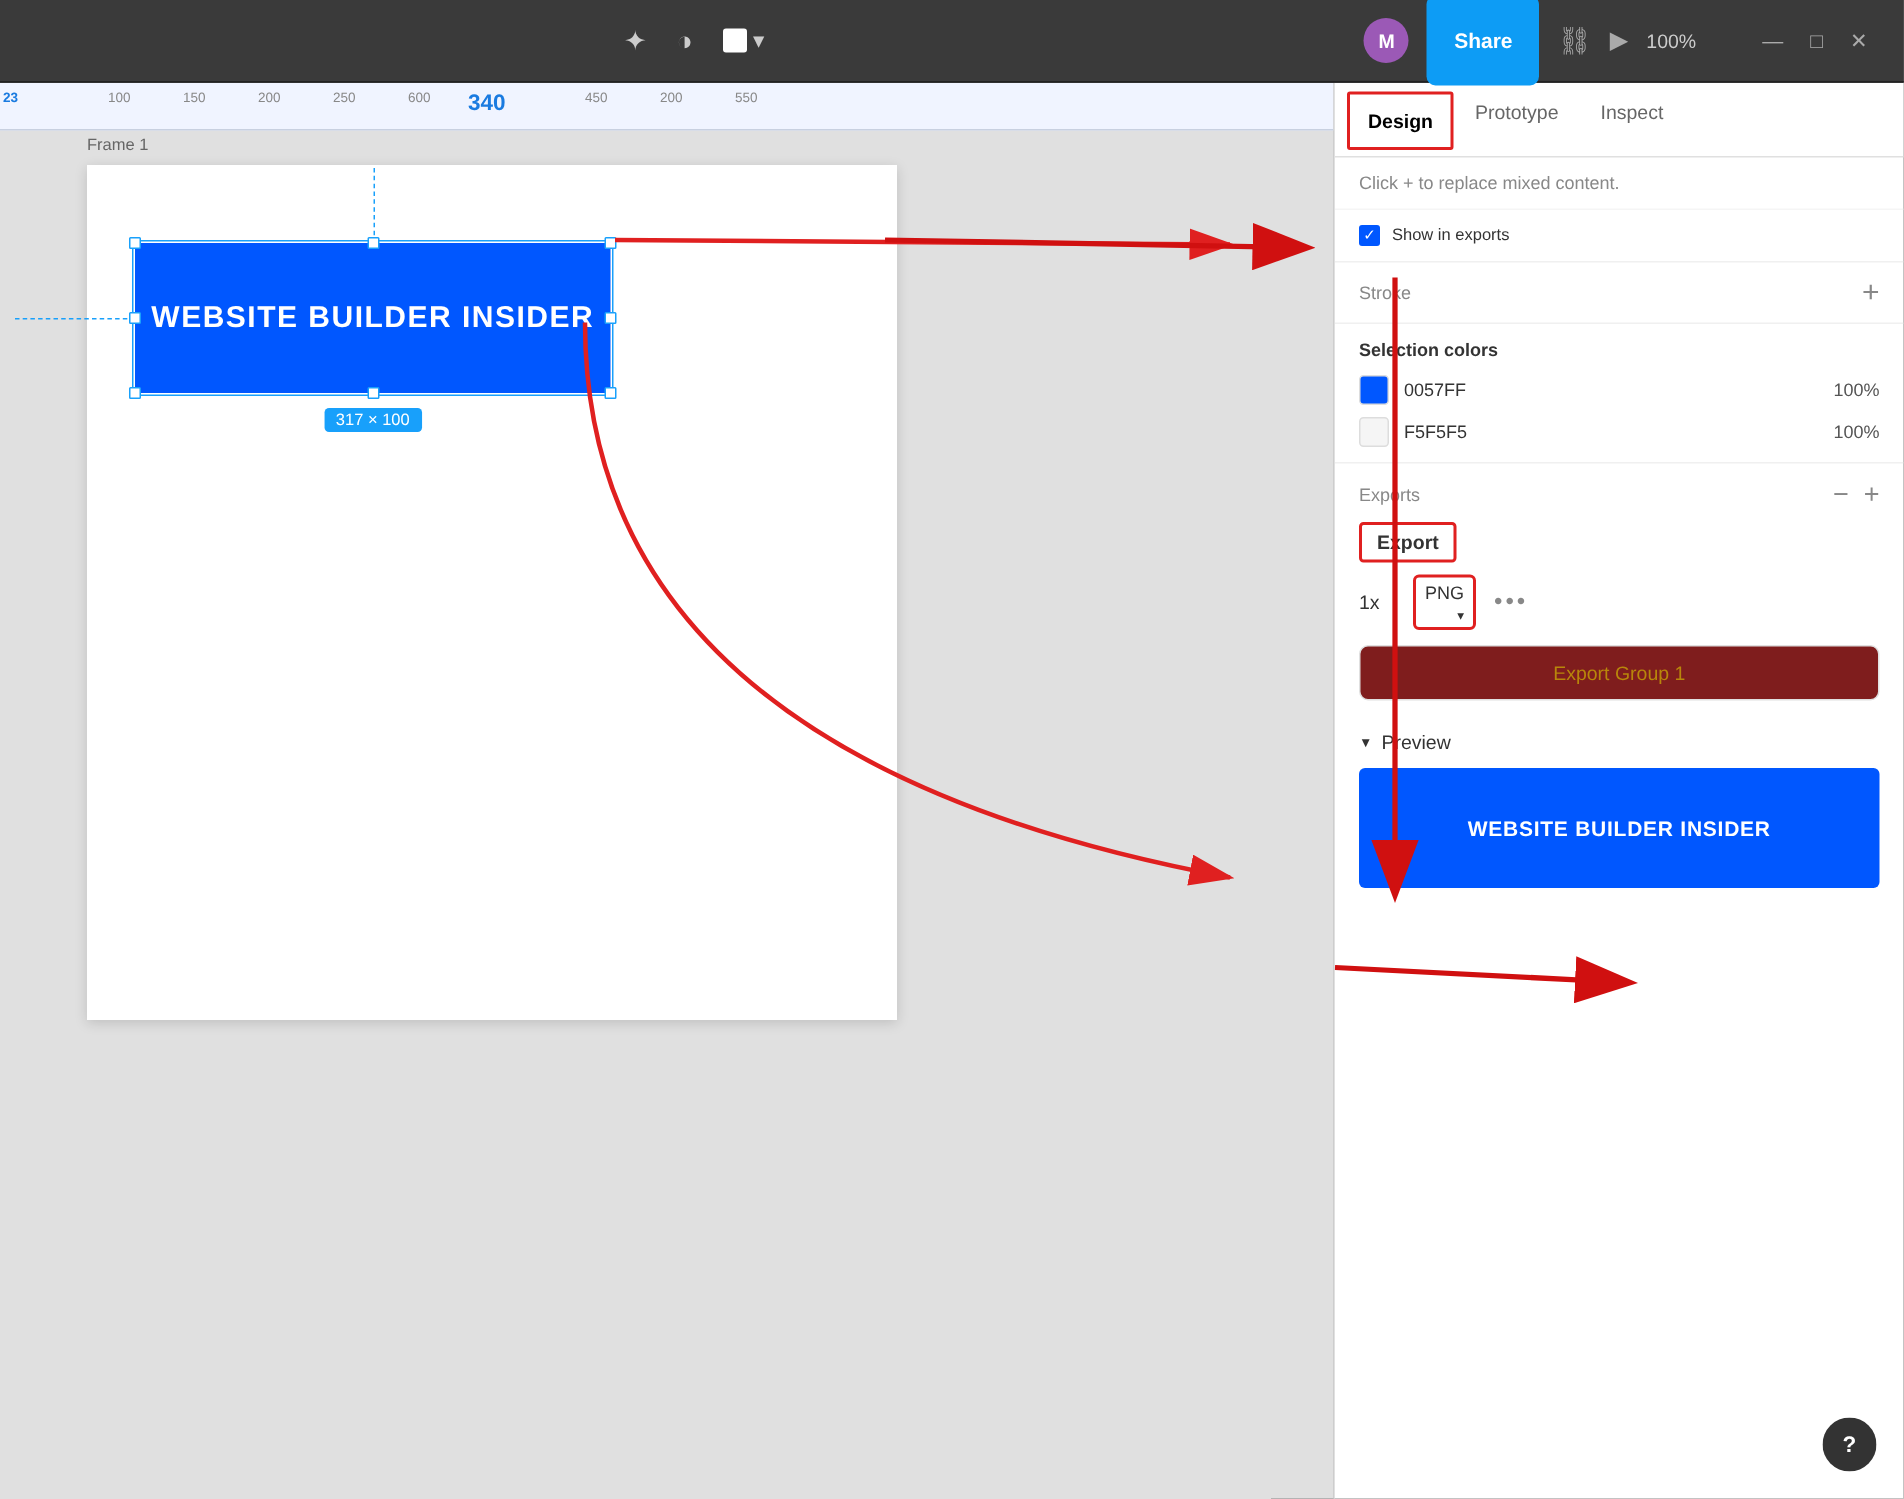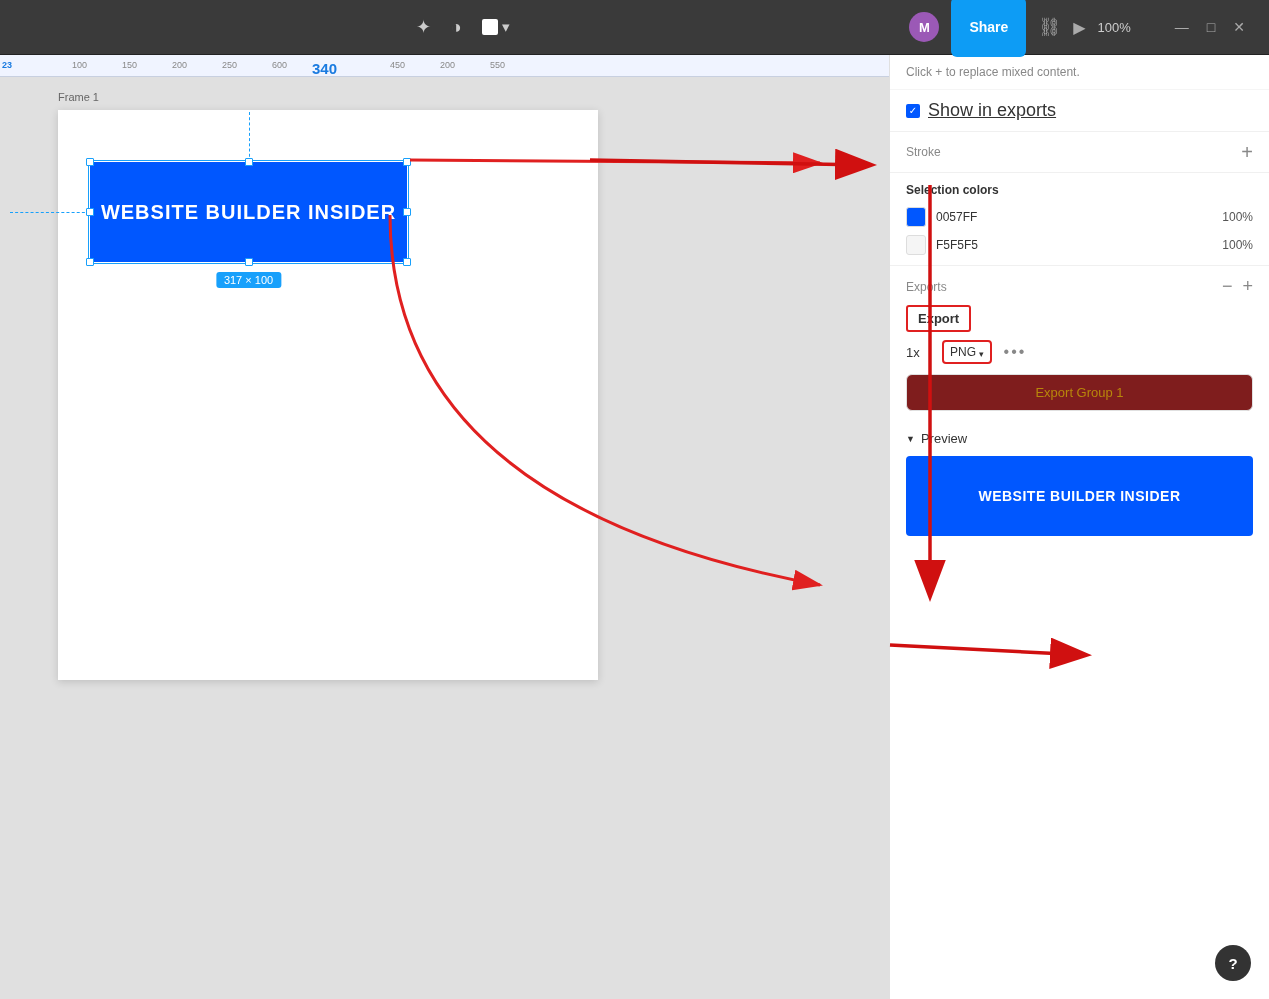--- a/index.html
+++ b/index.html
@@ -70,21 +70,21 @@
       <button style="background:none;border:none;color:#aaa;font-size:14px;cursor:pointer;padding:4px 8px;">□</button>
       <button style="background:none;border:none;color:#aaa;font-size:14px;cursor:pointer;padding:4px 8px;">✕</button>
     </div>
   </div>
 </div>
 
 <div style="position:absolute;top:55px;left:0;width:1269px;height:944px;display:flex;">
 
   <div style="flex:1;display:flex;flex-direction:column;position:relative;background:#e0e0e0;overflow:hidden;">
 
-    <div style="height:22px;background:#f0f4ff;border-bottom:1px solid #c8d0e0;position:relative;overflow:hidden;">
+    <div style="height:32px;background:#f0f4ff;border-bottom:1px solid #c8d0e0;position:relative;overflow:hidden;">
       <span style="position:absolute;top:5px;left:2px;font-size:9px;color:#1a7be0;font-weight:600;">23</span>
       <span style="position:absolute;top:5px;left:72px;font-size:9px;color:#888;">100</span>
       <span style="position:absolute;top:5px;left:122px;font-size:9px;color:#888;">150</span>
       <span style="position:absolute;top:5px;left:172px;font-size:9px;color:#888;">200</span>
       <span style="position:absolute;top:5px;left:222px;font-size:9px;color:#888;">250</span>
       <span style="position:absolute;top:5px;left:272px;font-size:9px;color:#888;">600</span>
       <span style="position:absolute;top:5px;left:312px;font-size:15px;color:#1a7be0;font-weight:600;">340</span>
       <span style="position:absolute;top:5px;left:390px;font-size:9px;color:#888;">450</span>
       <span style="position:absolute;top:5px;left:440px;font-size:9px;color:#888;">200</span>
       <span style="position:absolute;top:5px;left:490px;font-size:9px;color:#888;">550</span>
@@ -131,26 +131,31 @@
 
       <path d="M 410 105 L 820 108" stroke="#e02020" stroke-width="3" fill="none" marker-end="url(#arrowhead1)"></path>
 
       <path d="M 390 160 Q 390 450 820 530" stroke="#e02020" stroke-width="3" fill="none" marker-end="url(#arrowhead2)"></path>
     </svg>
 
   </div>
 
   <div style="width:380px;background:#fff;border-left:1px solid #e0e0e0;display:flex;flex-direction:column;overflow-y:auto;">
 
+    <div style="display:flex;border-bottom:1px solid #e0e0e0;padding:0 8px;background:#fff;position:sticky;top:0;z-index:10;">
+      <div style="padding:12px 14px;font-size:13px;color:#000;border-bottom:2px solid #000;font-weight:600;cursor:pointer;margin-bottom:-1px;border:2px solid #e02020;border-bottom:2px solid #e02020;padding:10px 12px;border-radius:2px;margin-top:6px;margin-bottom:4px;">Design</div>
+      <div style="padding:12px 14px;font-size:13px;color:#666;cursor:pointer;">Prototype</div>
+      <div style="padding:12px 14px;font-size:13px;color:#666;cursor:pointer;">Inspect</div>
+    </div>
 
     <div style="font-size:12px;color:#888;padding:10px 16px;border-bottom:1px solid #f5f5f5;">Click + to replace mixed content.</div>
 
     <div style="display:flex;align-items:center;gap:8px;padding:10px 16px;border-bottom:1px solid #f0f0f0;">
       <div style="width:14px;height:14px;background:#0057ff;border-radius:2px;display:flex;align-items:center;justify-content:center;color:#fff;font-size:10px;cursor:pointer;">✓</div>
-      <span style="font-size:18px;color:#333;text-decoration:underline;">Show in exports</span>
+      <span style="font-size:11px;color:#333;">Show in exports</span>
     </div>
 
     <div style="display:flex;justify-content:space-between;align-items:center;padding:10px 16px;border-bottom:1px solid #f0f0f0;">
       <span style="font-size:12px;color:#888;">Stroke</span>
       <span style="color:#888;font-size:20px;cursor:pointer;line-height:1;">+</span>
     </div>
 
     <div style="padding:10px 16px;border-bottom:1px solid #f0f0f0;">
       <div style="font-size:12px;color:#333;font-weight:600;margin-bottom:10px;">Selection colors</div>
 
@@ -177,21 +182,21 @@
 
     <div style="padding:4px 16px 12px;">
       
       <div style="margin-bottom:8px;">
         <span style="display:inline-block;border:2px solid #e02020;border-radius:3px;padding:4px 10px;font-size:13px;font-weight:600;color:#333;">Export</span>
       </div>
 
       
       <div style="display:flex;align-items:center;gap:12px;margin-bottom:10px;">
         <span style="font-size:13px;color:#333;min-width:24px;">1x</span>
-        <div style="display:flex;align-items:flex-end;border:2px solid #e02020;border-radius:4px;padding:3px 6px;font-size:12px;color:#333;background:#fff;cursor:pointer;gap:3px;">
+        <div style="display:flex;align-items:flex-end;border:2px solid #e02020;border-radius:4px;padding:3px 6px;font-size:12px;color:#333;background:#fff;cursor:pointer;gap:3px;flex-direction:column;">
           <span>PNG</span>
           <span style="font-size:9px;">▾</span>
         </div>
         <span style="color:#888;font-size:16px;cursor:pointer;letter-spacing:2px;">•••</span>
       </div>
 
       
       <button style="width:100%;padding:10px;border:1px solid #e0e0e0;border-radius:6px;background:#7f1d1d;font-size:13px;color:#b8860b;cursor:pointer;text-align:center;">Export Group 1</button>
     </div>
 

